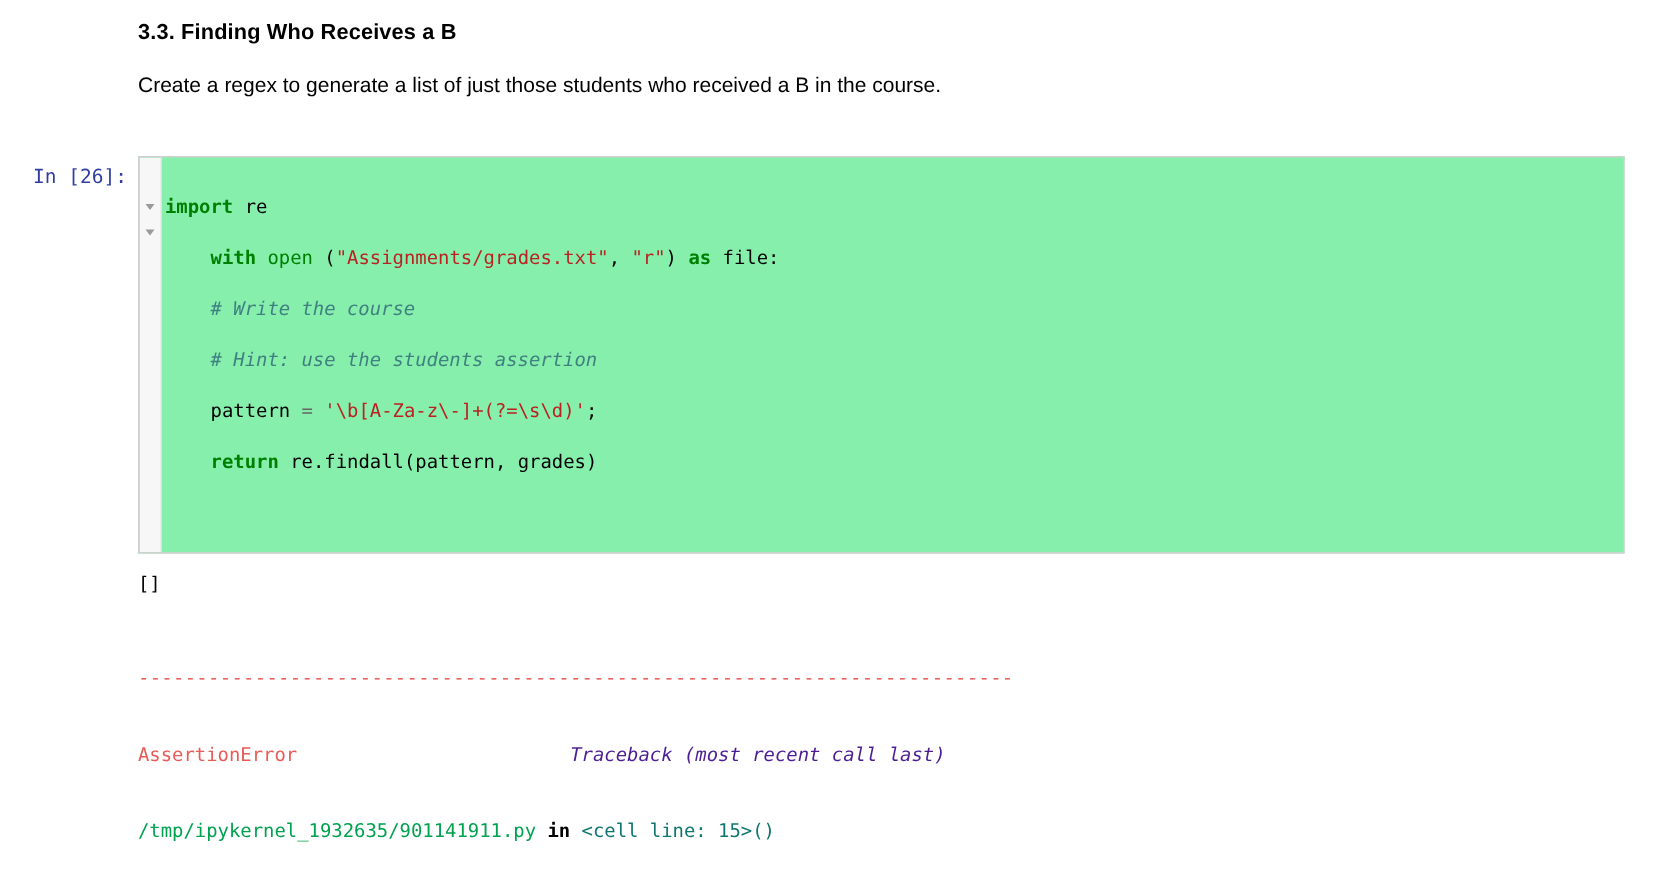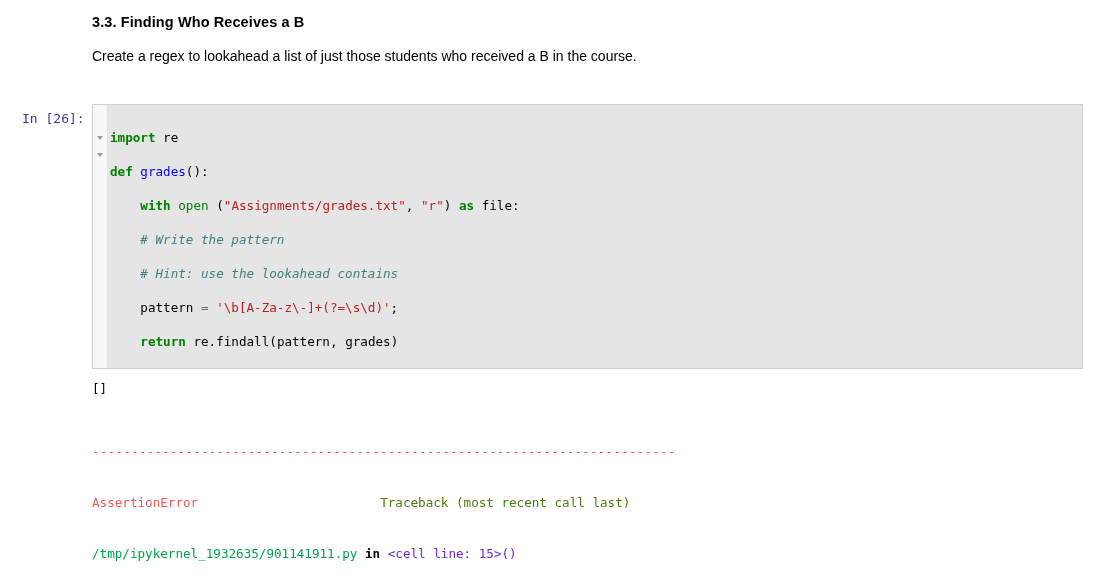--- a/index.html
+++ b/index.html
@@ -59,21 +59,21 @@
     white-space: nowrap;
   }
 
   
   .code-cell {
     position: absolute;
     left: 92px;
     top: 104px;
     width: 991px;
     height: 265px;
-    background: #e5e5e5;
+    background: #86efac;
     border: 1px solid #cfcfcf;
     box-sizing: border-box;
     overflow: hidden;
   }
   .code-gutter {
     position: absolute;
     left: 0;
     top: 0;
     width: 14px;
     height: 100%;
@@ -144,48 +144,47 @@
     font-size: 12.6px;
     line-height: 17px;
     white-space: pre;
     color: #000000;
   }
   .tb-line { white-space: pre; height: 17px; }
 
   
   .tb-sep   { color: #e75c58; letter-spacing: 0.2px; }
   .tb-err   { color: #e75c58; }
-  .tb-black { color: #4d7c0f; }
+  .tb-black { color: #4c1d95; font-style: italic; }
   .tb-path  { color: #00a250; }
   .tb-in    { color: #000000; font-weight: bold; }
-  .tb-cell  { color: #6d28d9; }
+  .tb-cell  { color: #0f766e; }
 </style>
 </head>
 <body>
 
 <div class="notebook">
 
   <div class="md-cell">
     <div class="md-heading">3.3. Finding Who Receives a B</div>
-    <p class="md-para">Create a regex to lookahead a list of just those students who received a B in the course.</p>
+    <p class="md-para">Create a regex to generate a list of just those students who received a B in the course.</p>
   </div>
 
   <div class="in-prompt">In [26]:</div>
 
   <div class="code-cell">
     <div class="code-gutter">
       <div class="fold-arrow fold-1"></div>
       <div class="fold-arrow fold-2"></div>
     </div>
     <div class="code-body">
 <div class="code-line"><span class="k">import</span> <span class="n">re</span></div>
-<div class="code-line"><span class="k">def</span> <span class="nf">grades</span><span class="p">():</span></div>
 <div class="code-line">    <span class="k">with</span> <span class="nb">open</span> <span class="p">(</span><span class="s">"Assignments/grades.txt"</span><span class="p">,</span> <span class="s">"r"</span><span class="p">)</span> <span class="k">as</span> <span class="n">file</span><span class="p">:</span></div>
-<div class="code-line">    <span class="c"># Write the pattern</span></div>
-<div class="code-line">    <span class="c"># Hint: use the lookahead contains</span></div>
+<div class="code-line">    <span class="c"># Write the course</span></div>
+<div class="code-line">    <span class="c"># Hint: use the students assertion</span></div>
 <div class="code-line">    <span class="n">pattern</span> <span class="o">=</span> <span class="s">'\b[A-Za-z\-]+(?=\s\d)'</span><span class="p">;</span></div>
 <div class="code-line">    <span class="k">return</span> <span class="n">re</span><span class="p">.</span><span class="n">findall</span><span class="p">(</span><span class="n">pattern</span><span class="p">,</span> <span class="n">grades</span><span class="p">)</span></div>
 
 
 
 
 
 
 
     </div>

